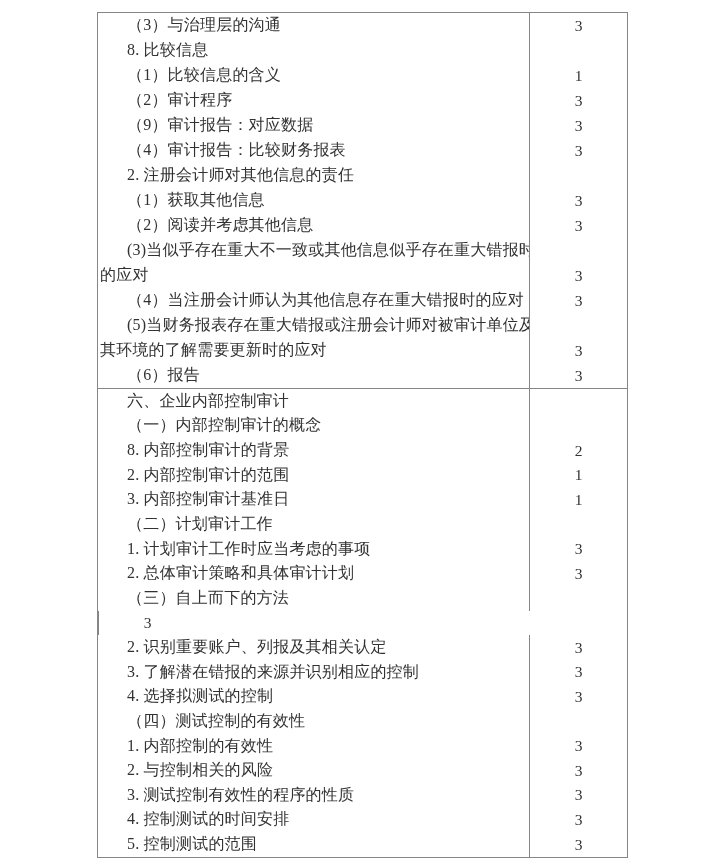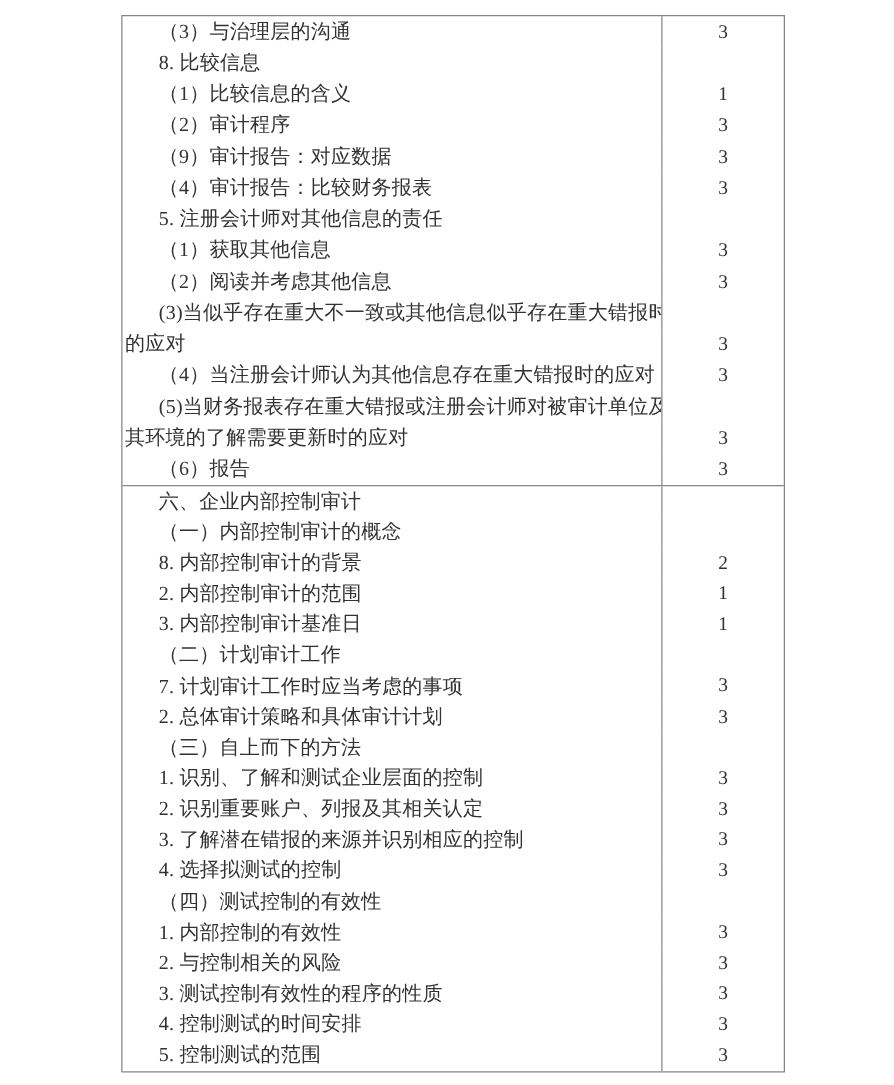--- a/index.html
+++ b/index.html
@@ -79,21 +79,21 @@
     <div class="cell-text indent">（9）审计报告：对应数据</div>
     <div class="cell-value">3</div>
   </div>
 
   <div class="row">
     <div class="cell-text indent">（4）审计报告：比较财务报表</div>
     <div class="cell-value">3</div>
   </div>
 
   <div class="row">
-    <div class="cell-text indent">5. 注册会计师对其他信息的责任</div>
+    <div class="cell-text indent">2. 注册会计师对其他信息的责任</div>
     <div class="cell-value"></div>
   </div>
 
   <div class="row">
     <div class="cell-text indent">（1）获取其他信息</div>
     <div class="cell-value">3</div>
   </div>
 
   <div class="row">
     <div class="cell-text indent">（2）阅读并考虑其他信息</div>
@@ -155,36 +155,35 @@
     <div class="cell-text indent">3. 内部控制审计基准日</div>
     <div class="cell-value">1</div>
   </div>
 
   <div class="row">
     <div class="cell-text indent">（二）计划审计工作</div>
     <div class="cell-value"></div>
   </div>
 
   <div class="row">
-    <div class="cell-text indent">7. 计划审计工作时应当考虑的事项</div>
+    <div class="cell-text indent">1. 计划审计工作时应当考虑的事项</div>
     <div class="cell-value">3</div>
   </div>
 
   <div class="row">
     <div class="cell-text indent">2. 总体审计策略和具体审计计划</div>
     <div class="cell-value">3</div>
   </div>
 
   <div class="row">
     <div class="cell-text indent">（三）自上而下的方法</div>
     <div class="cell-value"></div>
   </div>
 
   <div class="row">
-    <div class="cell-text indent">1. 识别、了解和测试企业层面的控制</div>
     <div class="cell-value">3</div>
   </div>
 
   <div class="row">
     <div class="cell-text indent">2. 识别重要账户、列报及其相关认定</div>
     <div class="cell-value">3</div>
   </div>
 
   <div class="row">
     <div class="cell-text indent">3. 了解潜在错报的来源并识别相应的控制</div>

